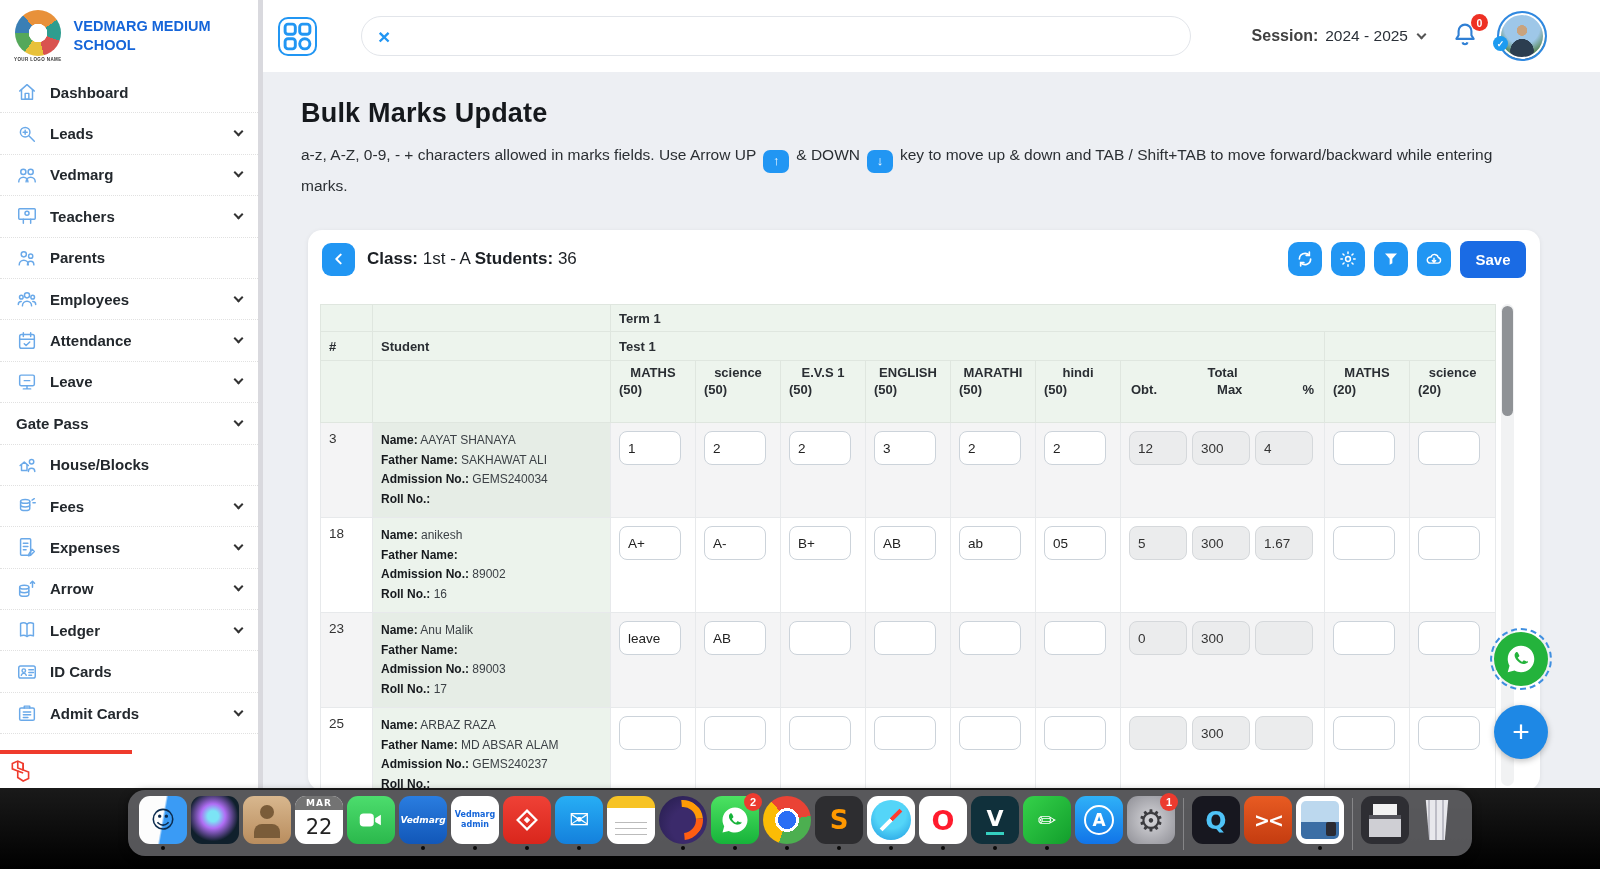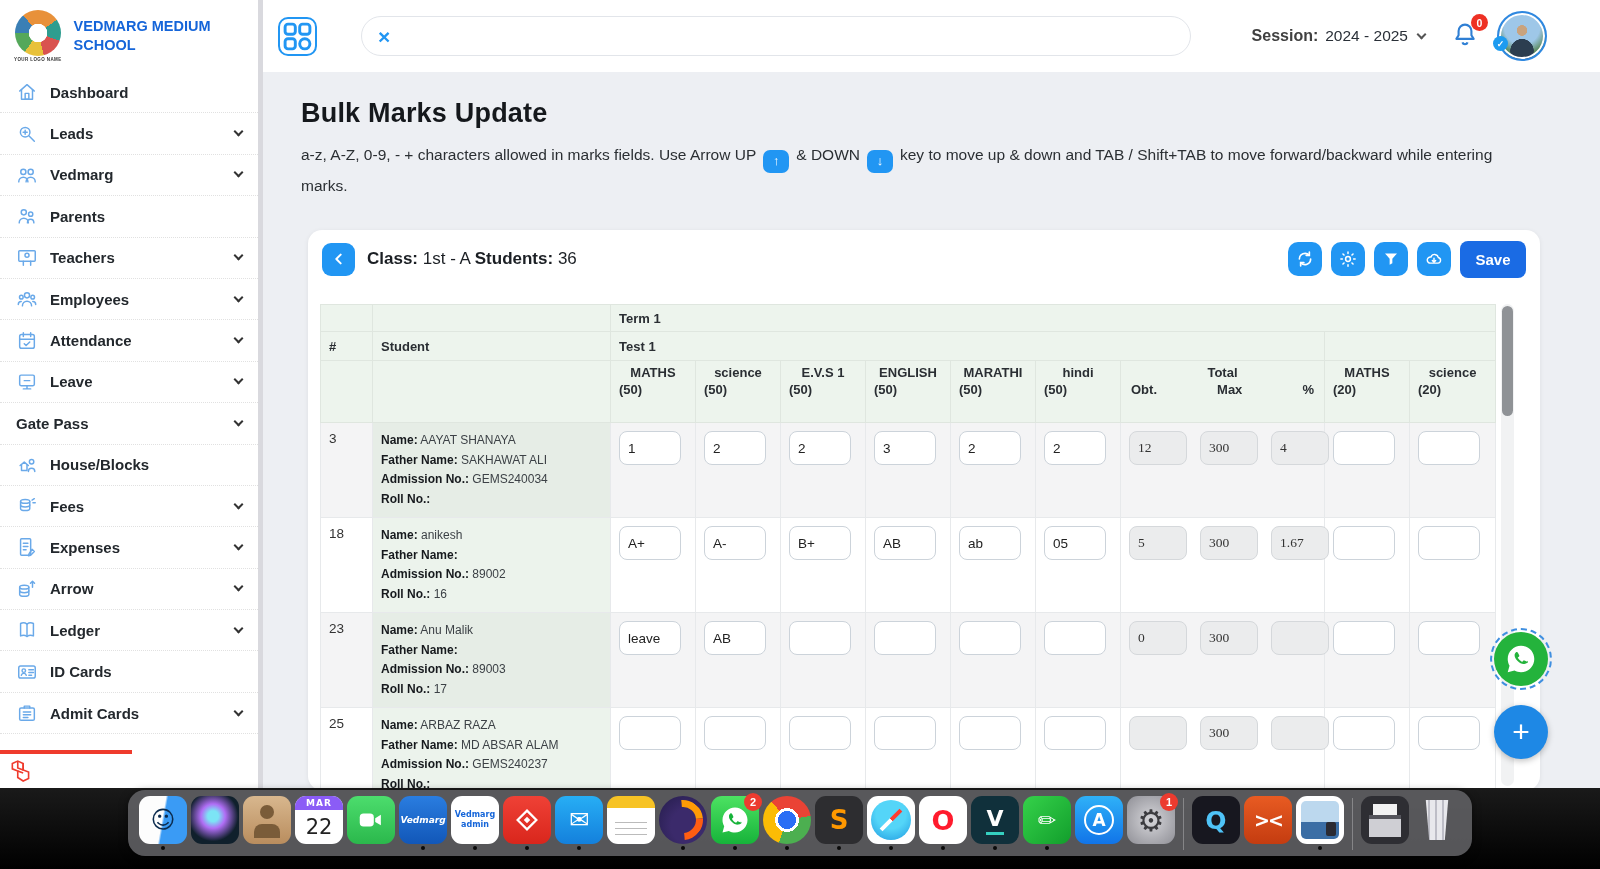--- a/index.html
+++ b/index.html
@@ -79,21 +79,21 @@
   .total-subs { display:flex; justify-content:space-between; margin-top:2px; padding:0 2px; font-weight:700; }
   table.marks tbody td { border:1px solid #e7e9eb; vertical-align:top; padding:8px; height:87px; }
   tr.r-odd td { background:#f4f4f5; }
   tr.r-even td { background:#fff; }
   tr.r-odd td.stu { background:#e6ede6; }
   tr.r-even td.stu { background:#ecf3ec; }
   td.num { font-size:13.5px; color:#333; padding-left:9px; }
   .stu-line { font-size:12px; color:#3c4146; line-height:19.5px; white-space:nowrap; overflow:hidden; }
   .stu-line b { color:#16191d; }
   .mark-input { width:62px; height:34px; border:1px solid #ccd3da; border-radius:8px; background:#fff; font-size:13.5px; padding:0 8px; color:#222; font-family:inherit; outline:none; }
-  .total-cell-inner { display:flex; gap:13px;font-family:Liberation Serif, serif; }
+  .total-cell-inner { display:flex; gap:5px; }
   .calc-input { width:58px; height:34px; border:1px solid #d5d8db; border-radius:8px; background:#ebeced; font-size:13.5px; padding:0 8px; color:#333; font-family:inherit; outline:none; }
   .vscroll { position:absolute; top:0; left:1181px; width:13px; height:482px; background:#f1f2f3; border-radius:7px; }
   .vthumb { position:absolute; top:2px; left:1px; width:11px; height:110px; background:#8f9296; border-radius:6px; cursor:pointer; }
 
   
   .float-wa { position:absolute; left:1494px; top:632px; width:54px; height:54px; border-radius:50%; background:#24b33c; display:flex; align-items:center; justify-content:center; outline:2px dashed #3f8fe0; outline-offset:2px; z-index:6; cursor:pointer; }
   .float-wa svg { width:34px; height:34px; }
   .float-plus { position:absolute; left:1494px; top:705px; width:54px; height:54px; border-radius:50%; background:#1e88e5; color:#fff; display:flex; align-items:center; justify-content:center; font-size:30px; font-weight:400; z-index:6; cursor:pointer; box-shadow:0 2px 6px rgba(0,0,0,.25); }
 
   
@@ -105,21 +105,21 @@
   .dot { width:4px; height:4px; border-radius:50%; background:#0a0a0a; margin-top:2px; }
   .dot.off { visibility:hidden; }
   .dock-badge { position:absolute; top:-3px; right:-1px; min-width:18px; height:18px; border-radius:9px; background:#ec3b2f; color:#fff; font-size:11px; font-weight:700; display:flex; align-items:center; justify-content:center; z-index:2; padding:0 4px; }
 
   .tile-finder { background:linear-gradient(100deg,#fdfdfd 0 48%,#3a9bf5 52%); color:#0b2b4e; font-size:24px; }
   .tile-siri { background:radial-gradient(circle at 46% 42%, #7ce4f5 0 14%, #b06ef5 32%, #10202c 66%); }
   .tile-contacts { background:linear-gradient(#d8b78e,#b98d5e); }
   .tile-contacts::before { content:""; position:absolute; top:9px; width:14px; height:14px; border-radius:50%; background:#7a5c39; }
   .tile-contacts::after { content:""; position:absolute; bottom:6px; width:26px; height:14px; border-radius:8px 8px 0 0; background:#7a5c39; }
   .tile-calendar { background:#fff; flex-direction:column; }
-  .cal-month { width:100%; background:#8b5cf6; color:#fff; font-size:9px; text-align:center; padding:2px 0; letter-spacing:1px; }
+  .cal-month { width:100%; background:#737373; color:#fff; font-size:9px; text-align:center; padding:2px 0; letter-spacing:1px; }
   .cal-day { flex:1; display:flex; align-items:center; justify-content:center; font-size:21px; color:#222; font-weight:400; width:100%; }
   .tile-facetime { background:linear-gradient(#4cdd6d,#2bb84c); }
   .tile-vedmarg { background:linear-gradient(#2a7de0,#1257b8); color:#fff; font-size:9px; font-style:italic; }
   .tile-vedmarg-admin { background:#fff; color:#1565d9; font-size:8px; text-align:center; line-height:10px; font-weight:800; }
   .tile-anydesk { background:linear-gradient(#ef4136,#d9261c); }
   .tile-mail { background:linear-gradient(#27aef5,#1480dc); color:#fff; font-size:24px; }
   .tile-notes { background:linear-gradient(#f7c325 0 24%, #fff 24%); }
   .tile-notes::after { content:""; position:absolute; left:8px; right:8px; top:26px; height:14px;
     background:repeating-linear-gradient(#bbb 0 1px, transparent 1px 6px); }
   .tile-firefox { border-radius:50%; background:radial-gradient(circle at 62% 62%, #3b2a6b 0 42%, #241c4a 100%); }
@@ -194,37 +194,37 @@
               <circle cx="16" cy="8.6" r="2.8"></circle>
               <path d="M3 19.5c0-2.8 2.2-5 5-5s5 2.2 5 5M11 19.5c0-2.8 2.2-5 5-5s5 2.2 5 5"></path>
             </svg>
           </span>
           <span class="side-label">Vedmarg</span>
           <span class="chev"></span>
         </div>
         <div class="side-item">
           <span class="side-icon">
             <svg viewBox="0 0 24 24" fill="none" stroke="currentColor" stroke-width="1.6" stroke-linecap="round" stroke-linejoin="round">
+              <rect x="3" y="4" width="18" height="11.5" rx="1"></rect>
+              <circle cx="12" cy="9" r="2.2"></circle>
+              <path d="M8 15.5V20M16 15.5V20"></path>
+            </svg>
+          </span>
+          <span class="side-label">Teachers</span>
+          <span class="chev"></span>
+        </div>
+        <div class="side-item">
+          <span class="side-icon">
+            <svg viewBox="0 0 24 24" fill="none" stroke="currentColor" stroke-width="1.6" stroke-linecap="round" stroke-linejoin="round">
               <circle cx="8.5" cy="8" r="2.8"></circle>
               <circle cx="16" cy="10" r="2.3"></circle>
               <path d="M3.5 19.5c0-2.8 2.2-5 5-5s5 2.2 5 5M12.5 19.5c0-2.3 1.6-4 3.5-4s3.5 1.7 3.5 4"></path>
             </svg>
           </span>
           <span class="side-label">Parents</span>
-        </div>
-        <div class="side-item">
-          <span class="side-icon">
-            <svg viewBox="0 0 24 24" fill="none" stroke="currentColor" stroke-width="1.6" stroke-linecap="round" stroke-linejoin="round">
-              <rect x="3" y="4" width="18" height="11.5" rx="1"></rect>
-              <circle cx="12" cy="9" r="2.2"></circle>
-              <path d="M8 15.5V20M16 15.5V20"></path>
-            </svg>
-          </span>
-          <span class="side-label">Teachers</span>
-          <span class="chev"></span>
         </div>
         <div class="side-item">
           <span class="side-icon">
             <svg viewBox="0 0 24 24" fill="none" stroke="currentColor" stroke-width="1.6" stroke-linecap="round" stroke-linejoin="round">
               <circle cx="12" cy="8" r="2.8"></circle>
               <circle cx="5.8" cy="10" r="2"></circle>
               <circle cx="18.2" cy="10" r="2"></circle>
               <path d="M7 19.5c0-2.8 2.2-5 5-5s5 2.2 5 5M2.5 18c0-1.8 1.4-3.2 3.2-3.2M21.5 18c0-1.8-1.4-3.2-3.2-3.2"></path>
             </svg>
           </span>

